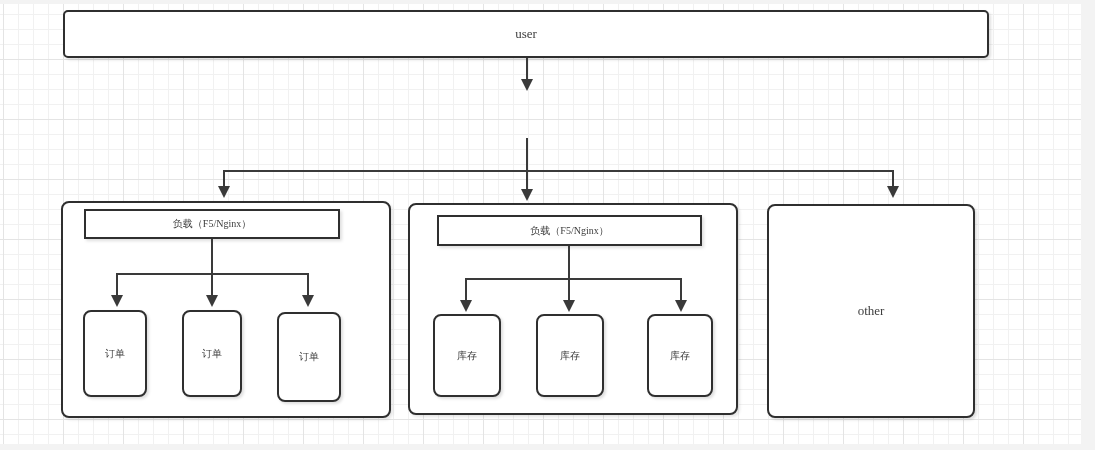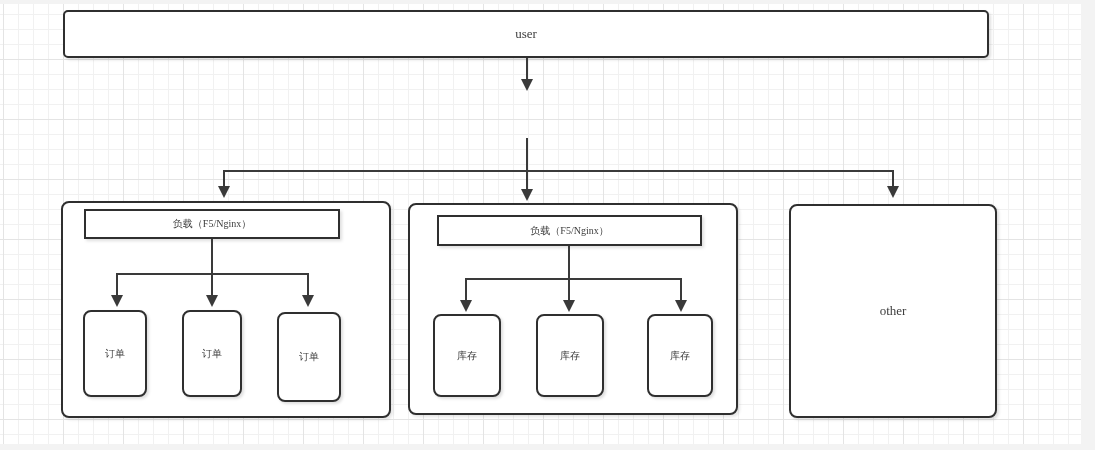--- a/index.html
+++ b/index.html
@@ -123,16 +123,16 @@
   <div class="shape r8 fs14" style="left:433px; top:314px; width:68px; height:83px;">
     <span>库存</span>
   </div>
   <div class="shape r8 fs14" style="left:536px; top:314px; width:68px; height:83px;">
     <span>库存</span>
   </div>
   <div class="shape r8 fs14" style="left:647px; top:314px; width:66px; height:83px;">
     <span>库存</span>
   </div>
 
-  <div class="shape r8 fs13 two-line" style="left:789px; top:204px; width:208px; height:214px;">
+  <div class="shape r8 fs13 two-line" style="left:767px; top:204px; width:208px; height:214px;">
     <span>other</span>
   </div>
 </div>
 
 </body></html>

